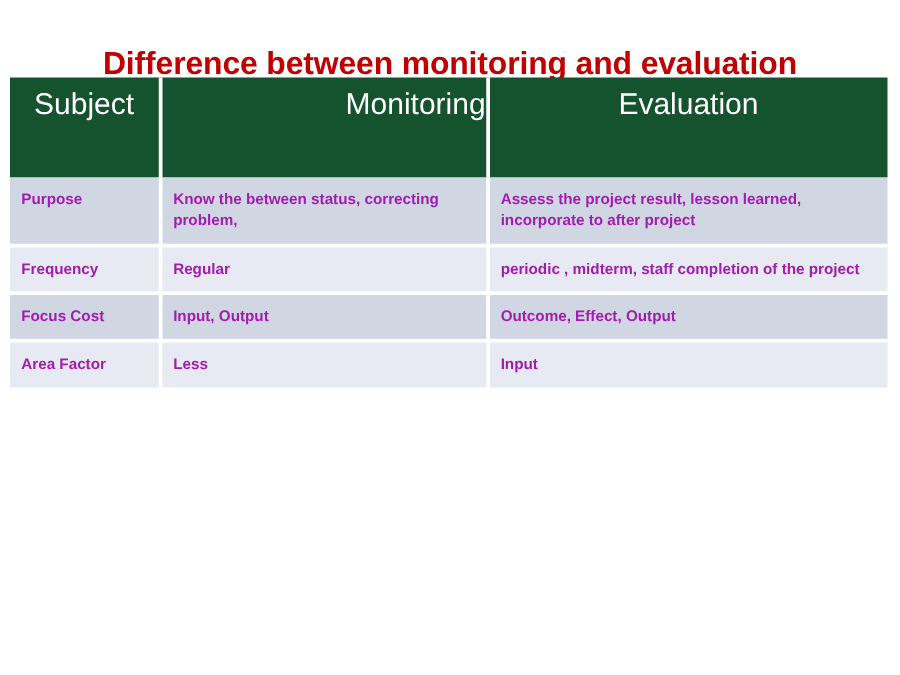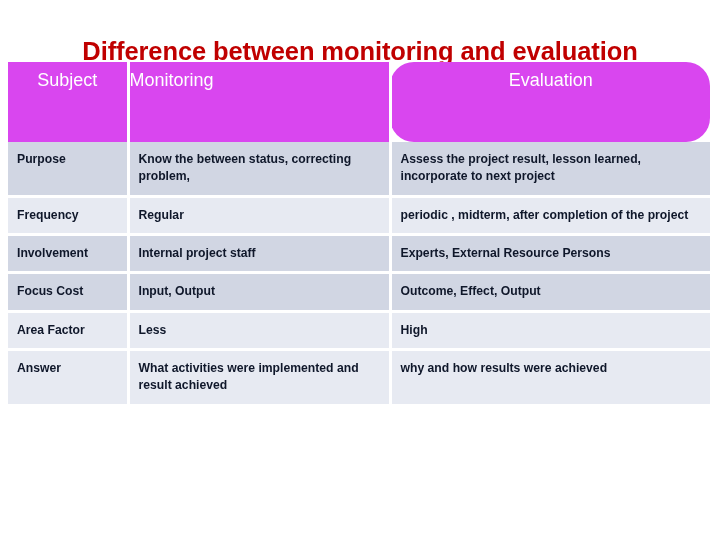--- a/index.html
+++ b/index.html
@@ -49,40 +49,40 @@
 
   .cmp-table td,
   .cmp-table th {
     padding: 0;
     margin: 0;
     vertical-align: top;
   }
 
   
   .hdr-row th {
-    background: #d946ef;
+    background: #14532d;
     color: #FFFFFF;
-    font-size: 18px;
+    font-size: 24px;
     font-weight: normal;
     height: 72px;
     vertical-align: top;
     padding-top: 8px;
     border-right: 3px solid #FFFFFF;
     line-height: 1.2;
   }
-  .hdr-row th:last-child { border-right: none; border-radius: 24px; }
+  .hdr-row th:last-child { border-right: none; }
   .hdr-subject   { text-align: center; padding-left: 0; }
-  .hdr-monitor   { text-align: left; }
+  .hdr-monitor   { text-align: right; }
   .hdr-evaluate  { text-align: center; }
 
   
   .cmp-table tbody td {
     font-size: 12.2px;
     font-weight: bold;
-    color: #0f172a;
+    color: #a21caf;
     line-height: 1.42;
     padding: 9px 8px 9px 9px;
     border-right: 3px solid #FFFFFF;
     border-bottom: 3px solid #FFFFFF;
   }
   .cmp-table tbody td:last-child { border-right: none; }
 
   .row-dark  td { background: #D1D6E3; }
   .row-light td { background: #E7EAF2; }
 
@@ -121,51 +121,41 @@
         <th class="hdr-subject">Subject</th>
         <th class="hdr-monitor">Monitoring</th>
         <th class="hdr-evaluate">Evaluation</th>
       </tr>
     </thead>
     <tbody>
 
       <tr class="row-dark row-tall">
         <td class="col-subject">Purpose</td>
         <td class="col-monitor">Know the between status, correcting problem,</td>
-        <td class="col-evaluate">Assess the project result, lesson learned, incorporate to next project</td>
+        <td class="col-evaluate">Assess the project result, lesson learned, incorporate to after project</td>
       </tr>
 
       <tr class="row-light row-tall">
         <td class="col-subject">Frequency</td>
         <td class="col-monitor">Regular</td>
-        <td class="col-evaluate">periodic , midterm, after completion of the project</td>
+        <td class="col-evaluate">periodic , midterm, staff completion of the project</td>
       </tr>
 
-      <tr class="row-dark">
-        <td class="col-subject">Involvement</td>
-        <td class="col-monitor">Internal project staff</td>
-        <td class="col-evaluate">Experts, External Resource Persons</td>
-      </tr>
 
 
       <tr class="row-dark">
         <td class="col-subject">Focus Cost</td>
         <td class="col-monitor">Input, Output</td>
         <td class="col-evaluate">Outcome, Effect, Output</td>
       </tr>
 
       <tr class="row-light">
         <td class="col-subject">Area Factor</td>
         <td class="col-monitor">Less</td>
-        <td class="col-evaluate">High</td>
+        <td class="col-evaluate">Input</td>
       </tr>
 
 
-      <tr class="row-light row-big">
-        <td class="col-subject">Answer</td>
-        <td class="col-monitor">What activities were implemented and result achieved</td>
-        <td class="col-evaluate">why and how results were achieved</td>
-      </tr>
 
     </tbody>
   </table>
 
 </div>
 
 </body></html>

